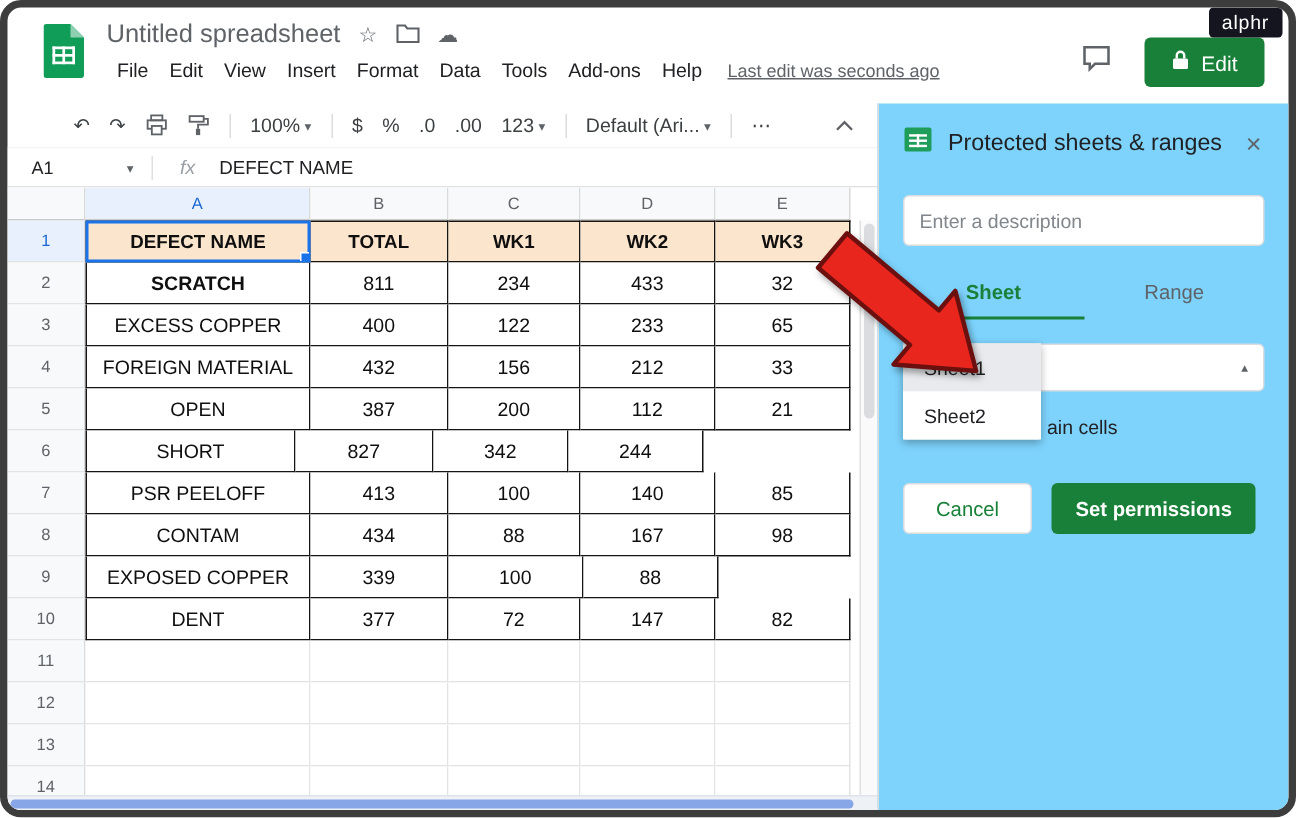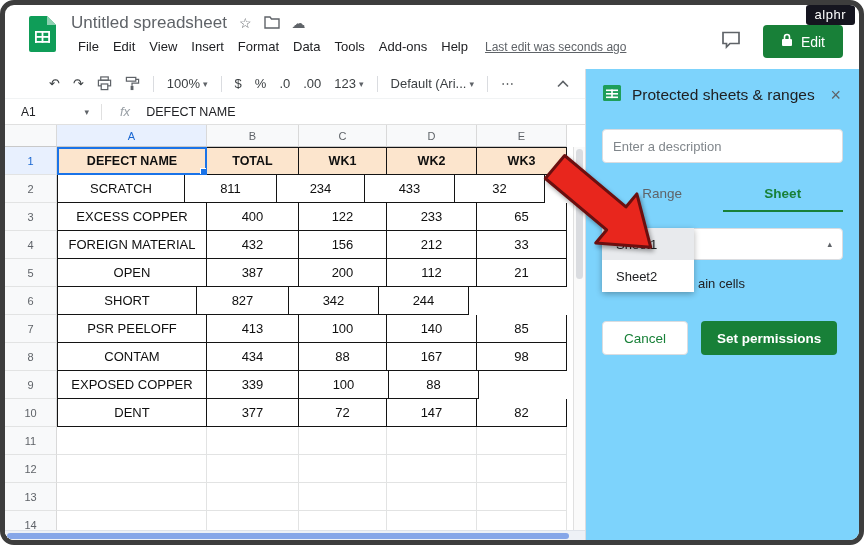--- a/index.html
+++ b/index.html
@@ -219,21 +219,21 @@
             <div class="grow">
               <div class="rnum hl">1</div>
               <div class="cell hrow sel" style="width: 150px; border-left: 1px solid rgb(20, 20, 20); border-top: 1px solid rgb(20, 20, 20);">DEFECT NAME</div>
               <div class="cell hrow" style="width: 92px; border-top: 1px solid rgb(20, 20, 20);">TOTAL</div>
               <div class="cell hrow" style="width: 88px; border-top: 1px solid rgb(20, 20, 20);">WK1</div>
               <div class="cell hrow" style="width: 90px; border-top: 1px solid rgb(20, 20, 20); text-align: right;">WK2</div>
               <div class="cell hrow" style="width: 90px; border-top: 1px solid rgb(20, 20, 20);">WK3</div>
             </div>
             <div class="grow">
               <div class="rnum">2</div>
-              <div class="cell brd" style="width: 128px; border-left: 1px solid rgb(20, 20, 20);">SCRATCH</div>
+              <div class="cell brd" style="width: 150px; border-left: 1px solid rgb(20, 20, 20); font-weight: bold;">SCRATCH</div>
               <div class="cell brd" style="width: 92px;">811</div>
               <div class="cell brd" style="width: 88px;">234</div>
               <div class="cell brd" style="width: 90px;">433</div>
               <div class="cell brd" style="width: 90px;">32</div>
             </div>
             <div class="grow">
               <div class="rnum">3</div>
               <div class="cell brd" style="width: 150px; border-left: 1px solid rgb(20, 20, 20);">EXCESS COPPER</div>
               <div class="cell brd" style="width: 92px;">400</div>
               <div class="cell brd" style="width: 88px;">122</div>
@@ -347,22 +347,22 @@
                 <rect x="4" y="13.5" width="12" height="1.6"></rect>
                 <rect x="9.2" y="6.5" width="1.6" height="8.6"></rect>
               </g>
             </svg>
         </span>
         <span class="p-title">Protected sheets &amp; ranges</span>
         <span class="p-close">×</span>
       </div>
       <input class="p-input" placeholder="Enter a description" style="">
       <div class="p-tabs">
+          <div class="p-tab active">Sheet</div>
           <div class="p-tab">Range</div>
-          <div class="p-tab active">Sheet</div>
         </div>
       <div class="selwrap">
         <div class="p-select">
           <span>Sheet1</span>
           <span class="sel-caret">▴</span>
         </div>
         <div class="p-menu">
             <div class="p-opt hl">Sheet1</div>
             <div class="p-opt">Sheet2</div>
           </div>

